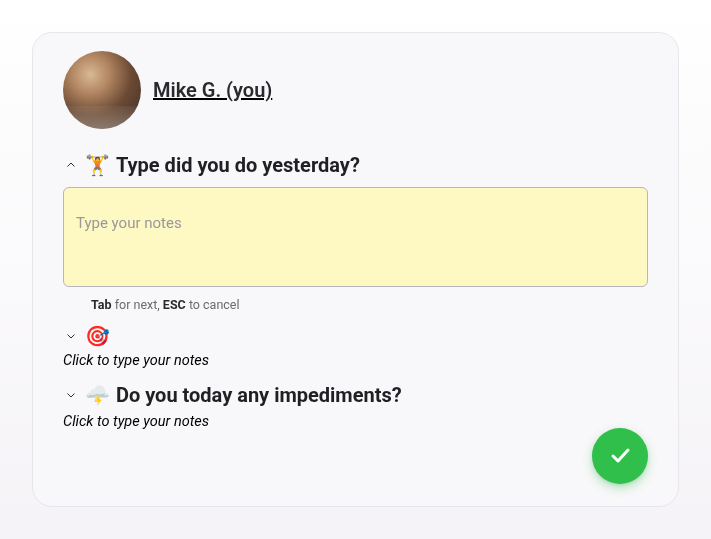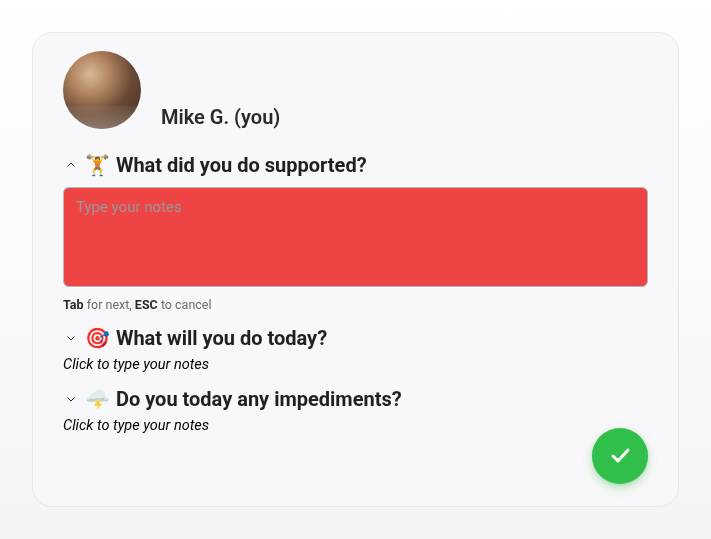--- a/index.html
+++ b/index.html
@@ -17,23 +17,24 @@
     .card {
       background: #f8f7f9;
       border: 1px solid #e8e6ea;
       border-radius: 20px;
       padding: 18px 30px 60px 30px;
       position: relative;
       height: 100%;
     }
     .user-header {
       display: flex;
-      align-items: flex-end;
-      gap: 20px;
+      align-items: center;
+      gap: 12px;
       margin-bottom: 24px;
+      text-decoration: underline;
     }
     .avatar {
       width: 78px;
       height: 78px;
       border-radius: 50%;
       background: radial-gradient(circle at 35% 30%, #d9b896 0%, #b38762 25%, #6b4a35 55%, #3a2a22 100%);
       flex-shrink: 0;
       position: relative;
       overflow: hidden;
     }
@@ -79,22 +80,22 @@
     .question-text {
       font-size: 20px;
       font-weight: 700;
       color: #1f1f24;
     }
     .notes-textarea {
       width: 100%;
       height: 100px;
       border: 1px solid #b8b6ba;
       border-radius: 6px;
-      background: #ef4444;
-      padding: 10px 12px;
+      background: #fef9c3;
+      padding: 26px 12px;
       font-size: 15px;
       font-family: inherit;
       color: #333;
       resize: none;
       margin-top: 10px;
     }
     .notes-textarea::placeholder {
       color: #9a989c;
     }
     .notes-hints {
@@ -106,20 +107,21 @@
       color: #4a4a4e;
     }
     .markdown-link {
       text-decoration: underline;
       color: #2a2a2e;
       font-weight: 500;
       cursor: pointer;
     }
     .key-hints {
       color: #6b6b6f;
+      margin-left: 28px;
     }
     .key-hints b {
       color: #2a2a2e;
       font-weight: 700;
     }
     .collapsed-hint {
       font-size: 14.5px;
       font-style: italic;
       color: #000000;
       margin-top: 6px;
@@ -160,39 +162,38 @@
   </div>
 
   <div class="question-block">
     <div class="question-header">
       <span class="chevron">
         <svg viewBox="0 0 24 24">
             <polyline points="5 15 12 8 19 15"></polyline>
           </svg>
       </span>
       <span class="emoji">🏋️</span>
-      <span class="question-text">What did you do supported?</span>
+      <span class="question-text">Type did you do yesterday?</span>
     </div>
     <textarea class="notes-textarea" placeholder="Type your notes" style=""></textarea>
     <div class="notes-hints">
       <span class="key-hints">
         <b>Tab</b><span> for next, </span><b>ESC</b><span> to cancel</span>
       </span>
     </div>
   </div>
 
   <div class="question-block">
     <div class="question-header">
       <span class="chevron">
         <svg viewBox="0 0 24 24">
             <polyline points="5 9 12 16 19 9"></polyline>
           </svg>
       </span>
       <span class="emoji">🎯</span>
-      <span class="question-text">What will you do today?</span>
     </div>
     <div class="collapsed-hint">Click to type your notes</div>
   </div>
 
   <div class="question-block">
     <div class="question-header">
       <span class="chevron">
         <svg viewBox="0 0 24 24">
             <polyline points="5 9 12 16 19 9"></polyline>
           </svg>

